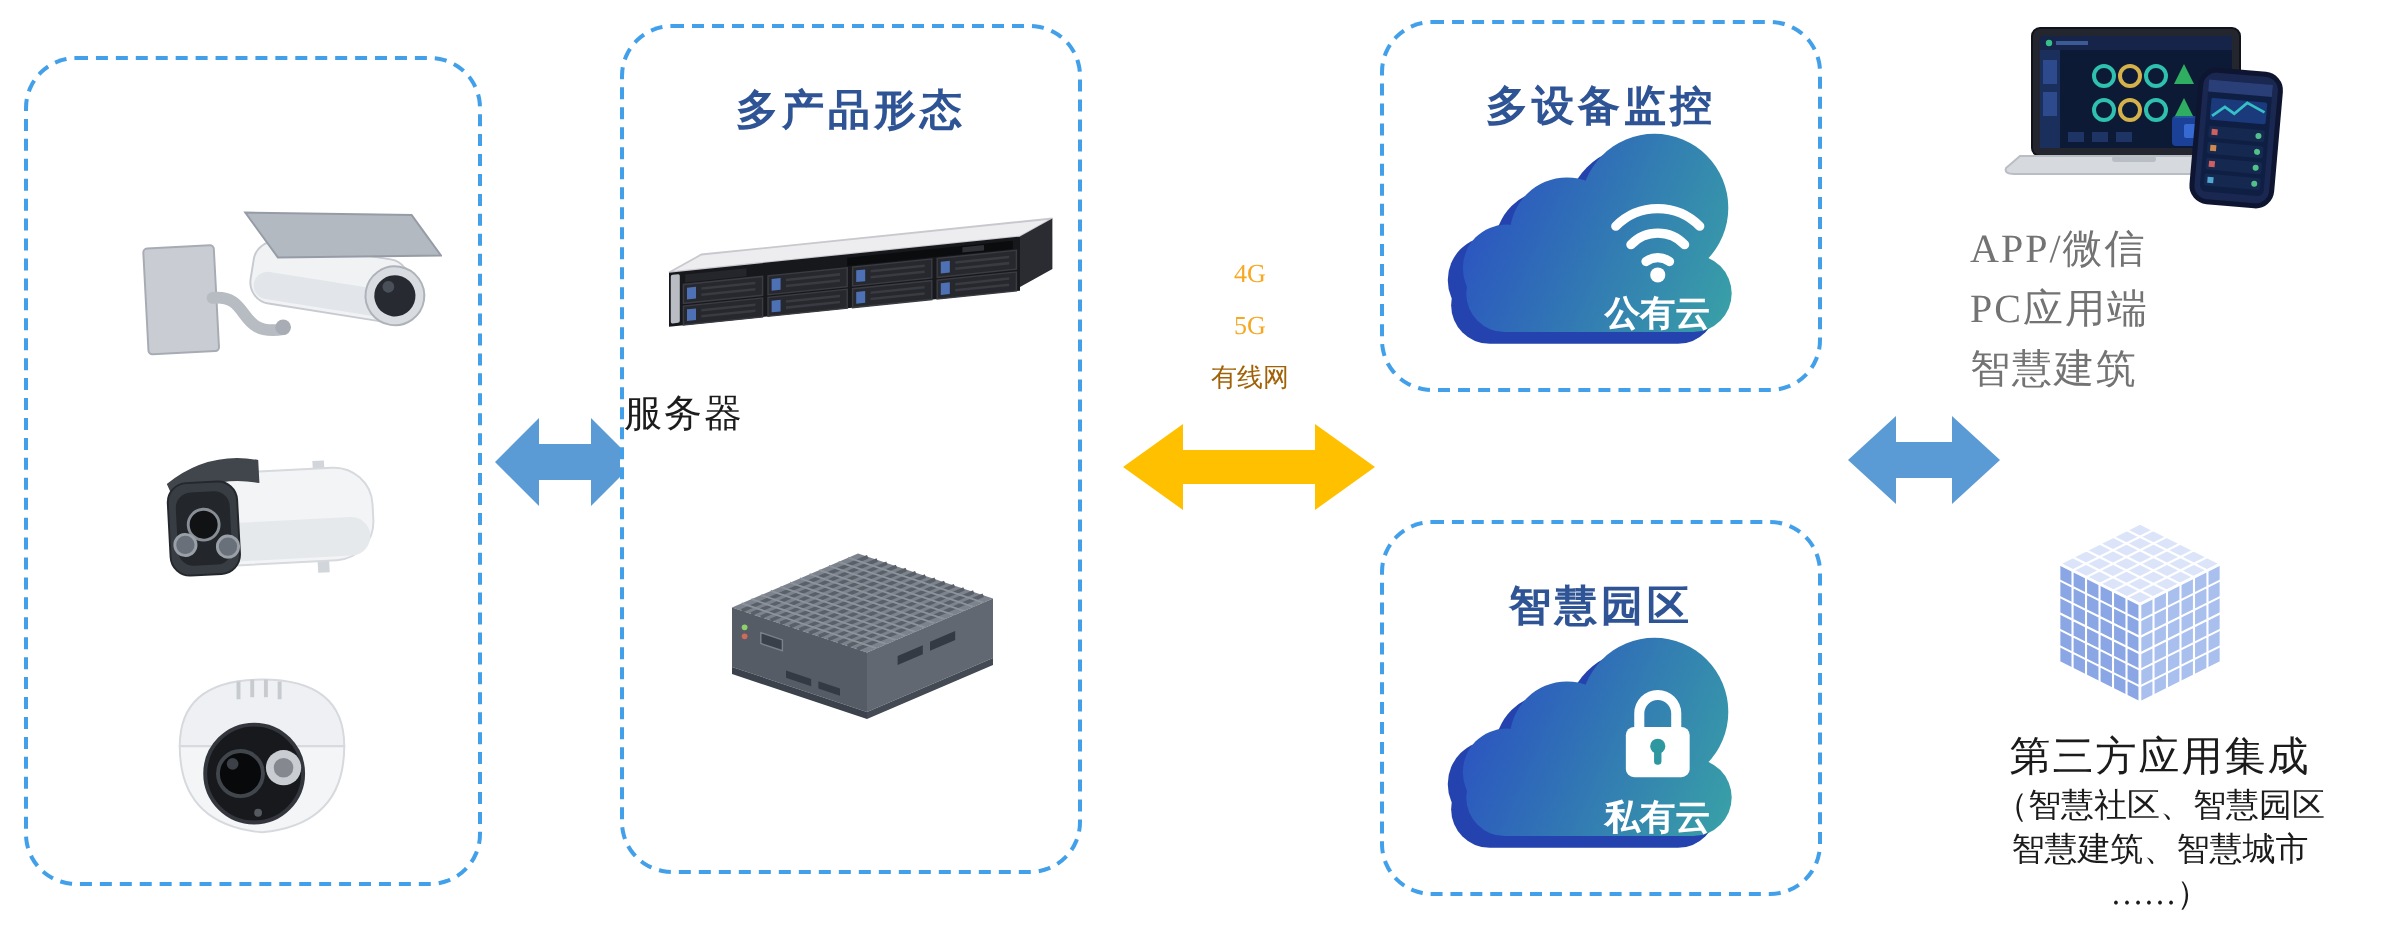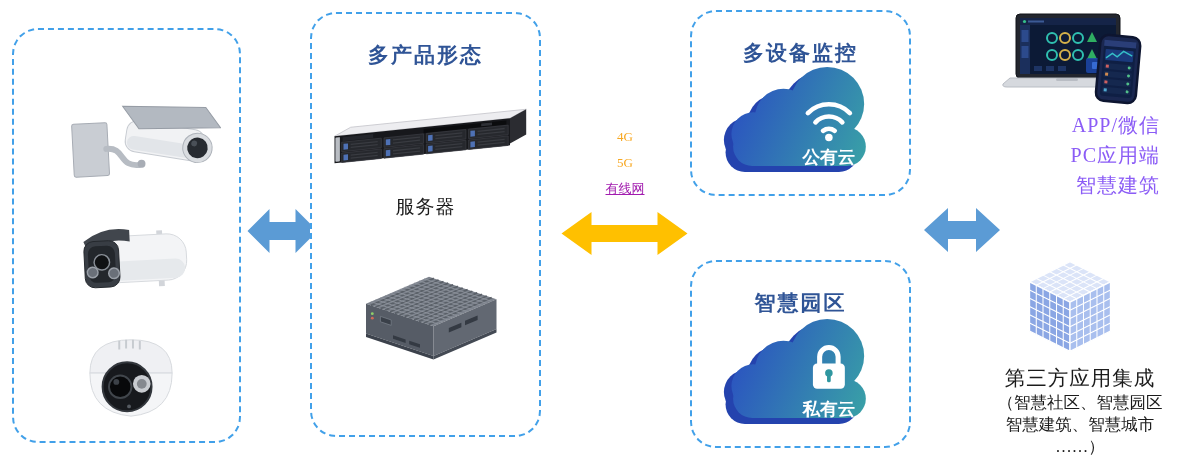--- a/index.html
+++ b/index.html
@@ -2,26 +2,26 @@
 <html><head>
 <meta charset="utf-8">
 <style>
   html,body{margin:0;padding:0;background:#fff;}
   .stage{position:relative;width:1195px;height:467px;background:#fff;overflow:hidden;
          font-family:"Liberation Serif","DejaVu Serif",serif;}
   .dashed-box{position:absolute;border:2px dashed #41a0e9;border-radius:26px;box-sizing:border-box;background:#fff;}
   .box-title{position:absolute;top:10px;left:0;right:0;text-align:center;
              font-size:21px;color:#2f5496;letter-spacing:2px;white-space:nowrap;}
   .abs{position:absolute;}
-  .item-label{position:absolute;left:0;right:0;text-align:center;font-size:19px;color:#1c1c1c;letter-spacing:1px;}
+  .item-label{position:absolute;left:0;right:0;text-align:left;font-size:19px;color:#1c1c1c;letter-spacing:1px;}
   .net-lines{position:absolute;left:565px;top:124px;width:120px;text-align:center;
              font-size:13px;line-height:26px;color:#f7a823;}
-  .net-lines .l2{color:#a21caf;text-decoration:underline;}
-  .client-lines{position:absolute;left:985px;top:110px;width:175px;text-align:right;
-                font-size:20px;line-height:30px;color:#8b5cf6;letter-spacing:1px;}
+  .net-lines .l2{color:#a16207;}
+  .client-lines{position:absolute;left:985px;top:110px;width:175px;text-align:left;
+                font-size:20px;line-height:30px;color:#737373;letter-spacing:1px;}
   .integ-title{position:absolute;left:960px;top:364px;width:240px;text-align:center;
                font-size:20.5px;color:#1b1b1b;letter-spacing:1px;}
   .integ-lines{position:absolute;left:960px;top:392px;width:240px;text-align:center;
                font-size:16.5px;line-height:22px;color:#1b1b1b;}
   svg{display:block;}
 </style>
 </head>
 <body>
 
 <div class="stage">

